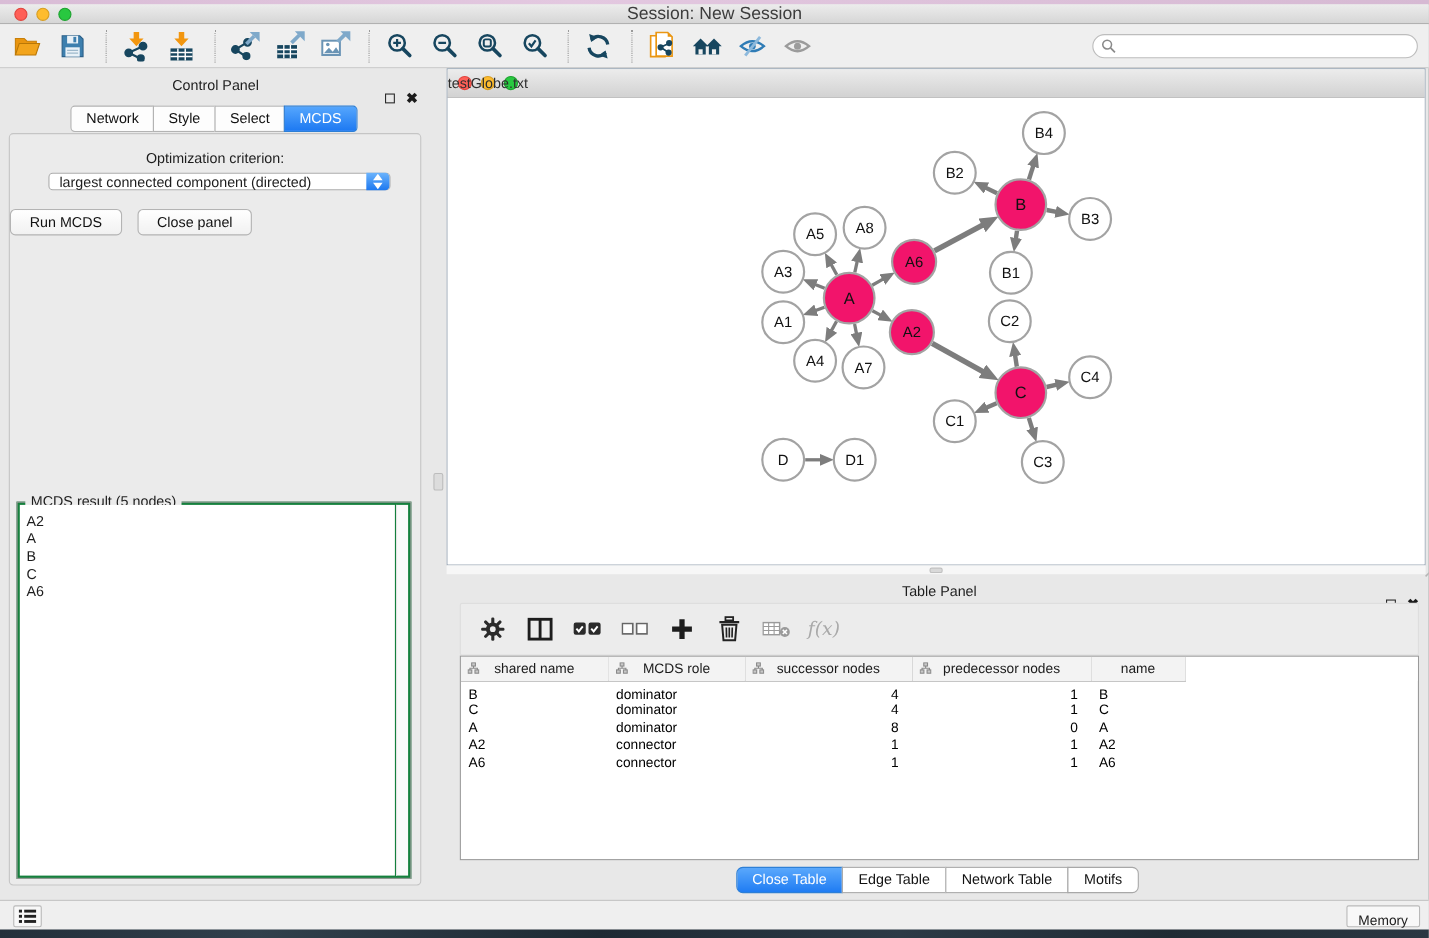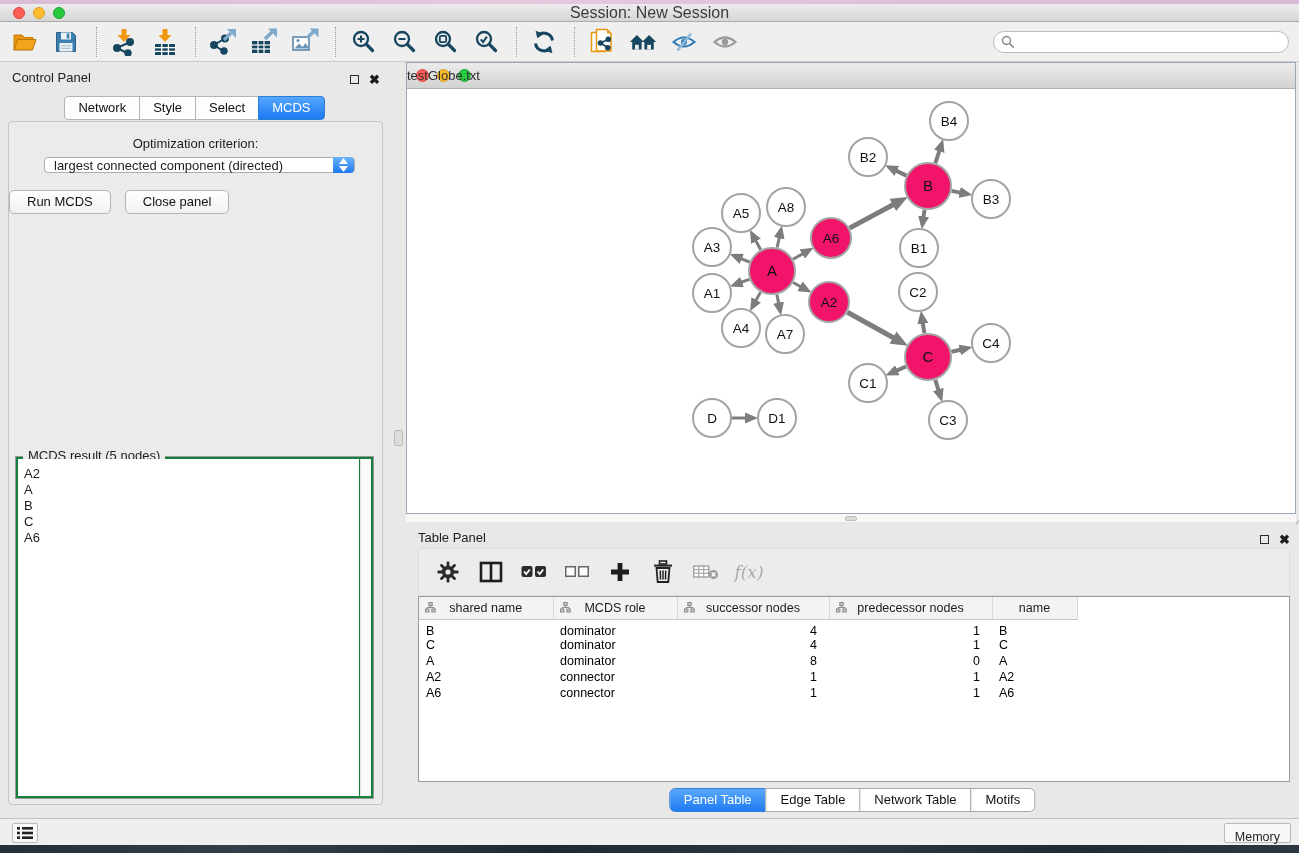--- a/index.html
+++ b/index.html
@@ -30,21 +30,21 @@
   .tbicon { width:30px; height:34px; display:flex; align-items:center; justify-content:center;
     margin-right:11px; cursor:default; }
   .tbsep { width:1px; height:30px; border-left:1px dotted #9a9a9a; margin:0 12px 0 4px; }
   .search { margin-left:auto; margin-right:10px; width:296px; height:22px;
     border:1px solid #bdbdbd; border-radius:11px; background:#fff;
     display:flex; align-items:center; padding-left:7px; }
   .search input { border:none; outline:none; flex:1; height:18px; font-size:12px;
     font-family:"Liberation Sans",sans-serif; background:transparent; margin-left:4px;}
   
   .control-panel { position:absolute; left:0; top:62px; width:390px; height:756px; }
-  .panel-head { display:flex; padding:8px 10px 0 12px; height:26px; }
+  .panel-head { display:flex; align-items:center; padding:8px 10px 0 12px; height:26px;flex-direction:column; }
   .panel-head .ptitle { font-size:13px; color:#1d1d1d; }
   .panel-ctl { margin-left:auto; display:flex; gap:10px; align-items:center; }
   .float-sq { width:9px; height:9px; border:1.6px solid #2b2b2b; display:inline-block; }
   .close-x { font-size:13px; font-weight:700; color:#1b1b1b; line-height:9px; }
   .cp-tabs { position:absolute; left:0; right:0; top:34px; display:flex; justify-content:center; }
   .cp-tab { padding:3px 13px 4px; background:#fdfdfd; border:1px solid #b3b3b3;
     margin-left:-1px; font-size:13px; color:#111; }
   .cp-tab:first-child { border-radius:4px 0 0 4px; }
   .cp-tab:last-child  { border-radius:0 4px 4px 0; }
   .cp-tab.active { background:linear-gradient(#55a6fd,#1d79f2); border-color:#2d7fd6; color:#fff; }
@@ -642,21 +642,21 @@
               <td>connector</td>
               <td class="num">1</td>
               <td class="num">1</td>
               <td>A6</td>
               <td></td>
             </tr>
           </tbody>
       </table>
     </div>
     <div class="tp-tabs" id="tpTabs">
-        <div class="seg active">Panel Table</div>
+        <div class="seg active">Close Table</div>
         <div class="seg">Edge Table</div>
         <div class="seg">Network Table</div>
         <div class="seg">Motifs</div>
       </div>
   </div>
 
   <div class="statusbar">
     <span class="list-btn">
       <svg width="16" height="14" viewBox="0 0 16 14">
           <g fill="#222">

